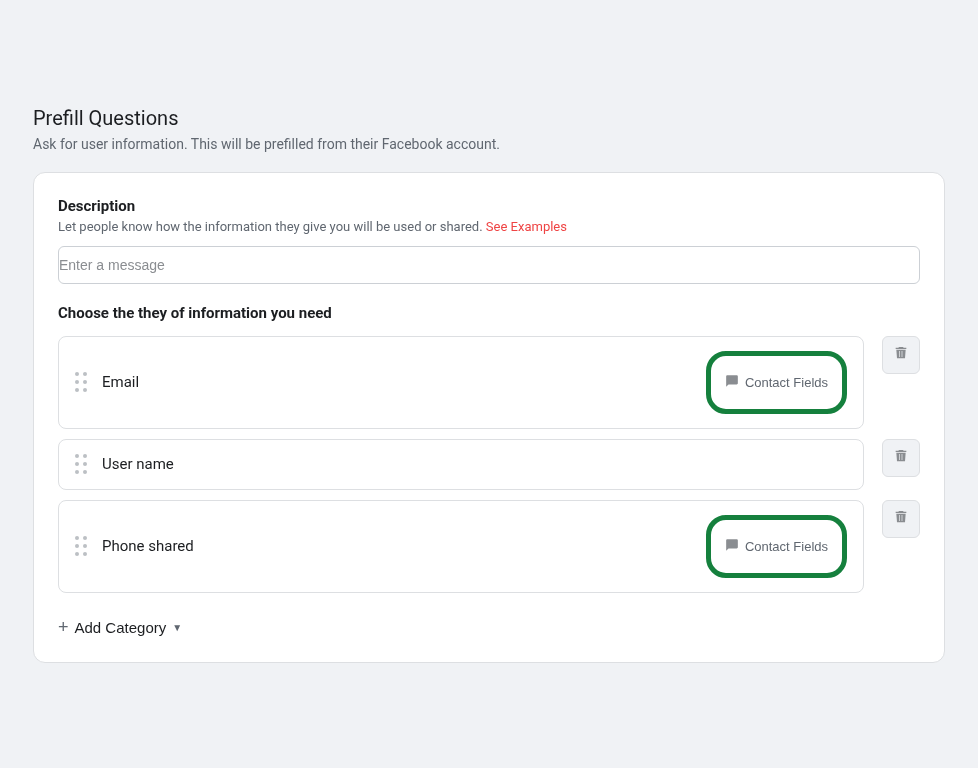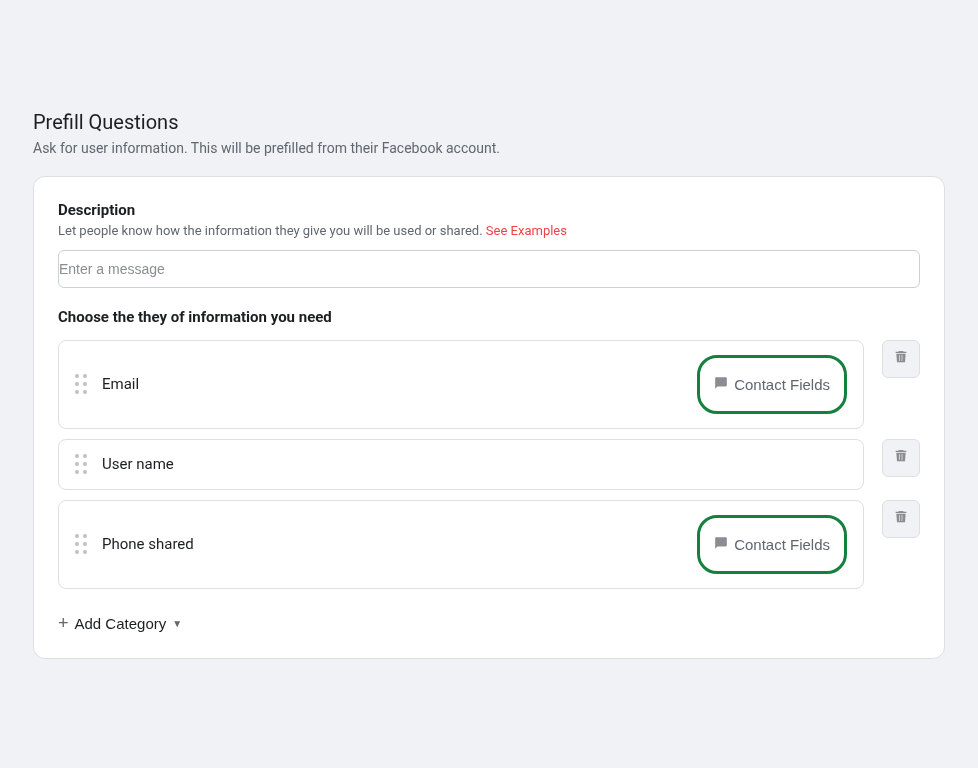--- a/index.html
+++ b/index.html
@@ -111,24 +111,24 @@
     .field-name {
       font-size: 15px;
       color: #1c1e21;
       flex: 1;
     }
 
     .field-tag {
       display: flex;
       align-items: center;
       gap: 6px;
-      border: 3px solid #15803d;
+      border: 5px solid #15803d;
       border-radius: 20px;
       padding: 18px 14px;
-      font-size: 15px;
+      font-size: 13px;
       color: #606770;
       background: #fff;
       cursor: pointer;
     }
 
     .tag-icon {
       font-size: 14px;
       color: #8a8d91;
     }
 

